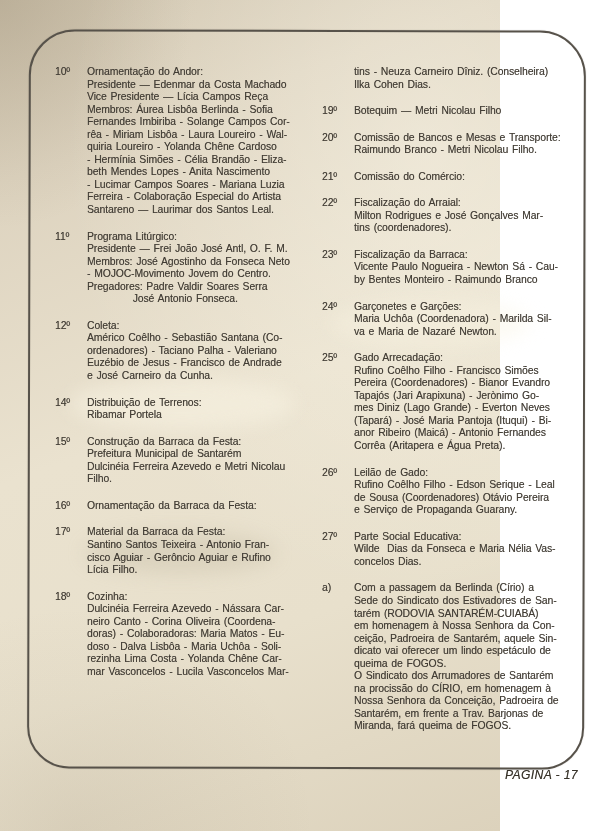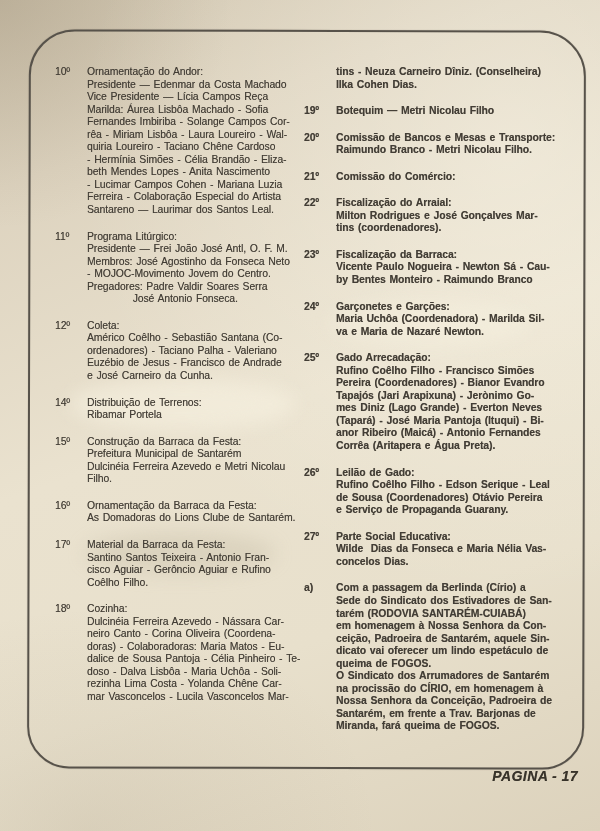--- a/index.html
+++ b/index.html
@@ -5,21 +5,21 @@
   html, body {
     margin: 0;
     padding: 0;
     width: 600px;
     height: 831px;
     overflow: hidden;
     font-family: "Liberation Sans", sans-serif;
   }
   .paper {
     position: relative;
-    width: 600px;
+    width: 500px;
     height: 831px;
     color: var(--ink, #423d35);
     background:
       radial-gradient(120% 90% at 85% 18%, rgba(255,252,240,0.40), rgba(255,252,240,0) 60%),
       radial-gradient(70% 50% at 0% 0%, rgba(110,95,70,0.20), rgba(110,95,70,0) 55%),
       radial-gradient(80% 45% at 15% 100%, rgba(120,105,80,0.10), rgba(120,105,80,0) 60%),
       linear-gradient(160deg, #cfc4ae 0%, #ddd3bf 18%, #eae2cf 48%, #e8e0cc 72%, #dcd2bc 100%);
   }
   
   .ghost {
@@ -45,61 +45,61 @@
   .col {
     position: absolute;
     top: 66px;
     font-size: 10.3px;
     line-height: 12.55px;
     letter-spacing: -0.05px;
     word-spacing: 1px;
     text-shadow: 0.2px 0.2px 0.35px rgba(66,61,53,0.55);
   }
   .col-left  { left: 55px;  width: 262px; }
-  .col-right { left: 304px; width: 258px; font-weight: bold; }
+  .col-right { left: 322px; width: 258px; }
   .item { display: flex; margin-bottom: 14px; }
   .num  { flex: none; width: 32px; white-space: pre; }
   .body { flex: 1; min-width: 0; }
   .line { white-space: pre; }
   .footer {
     position: absolute;
     left: 400px;
     top: 768px;
     width: 178px;
     text-align: right;
-    font-size: 14px;
+    font-size: 12px;
     font-style: italic;
-    font-weight: bold;
+    font-weight: normal;
     letter-spacing: 0.45px;
     color: #38332a;
     text-shadow: 0.2px 0.2px 0.3px rgba(56,51,42,0.6);
   }
 </style>
 </head>
 <body>
 
 <div class="paper" style="--ink: #423d35;">
   <div class="ghost ghost-a"></div>
   <div class="ghost ghost-b"></div>
   <div class="ghost ghost-c"></div>
   <div class="frame"></div>
   <div class="col col-left" id="col-left">
       <div class="item">
         <div class="num">10º</div>
         <div class="body">
           <div class="line">Ornamentação do Andor:</div>
           <div class="line">Presidente — Edenmar da Costa Machado</div>
           <div class="line">Vice Presidente — Lícia Campos Reça</div>
-          <div class="line">Marilda: Áurea Lisbôa Machado - Sofia</div>
+          <div class="line">Membros: Áurea Lisbôa Berlinda - Sofia</div>
           <div class="line">Fernandes Imbiriba - Solange Campos Cor-</div>
           <div class="line">rêa - Miriam Lisbôa - Laura Loureiro - Wal-</div>
-          <div class="line">quiria Loureiro - Taciano Chêne Cardoso</div>
+          <div class="line">quiria Loureiro - Yolanda Chêne Cardoso</div>
           <div class="line">- Hermínia Simões - Célia Brandão - Eliza-</div>
           <div class="line">beth Mendes Lopes - Anita Nascimento</div>
-          <div class="line">- Lucimar Campos Cohen - Mariana Luzia</div>
+          <div class="line">- Lucimar Campos Soares - Mariana Luzia</div>
           <div class="line">Ferreira - Colaboração Especial do Artista</div>
           <div class="line">Santareno — Laurimar dos Santos Leal.</div>
         </div>
       </div>
       <div class="item">
         <div class="num">11º</div>
         <div class="body">
           <div class="line">Programa Litúrgico:</div>
           <div class="line">Presidente — Frei João José Antl, O. F. M.</div>
           <div class="line">Membros: José Agostinho da Fonseca Neto</div>
@@ -131,40 +131,38 @@
           <div class="line">Construção da Barraca da Festa:</div>
           <div class="line">Prefeitura Municipal de Santarém</div>
           <div class="line">Dulcinéia Ferreira Azevedo e Metri Nicolau</div>
           <div class="line">Filho.</div>
         </div>
       </div>
       <div class="item">
         <div class="num">16º</div>
         <div class="body">
           <div class="line">Ornamentação da Barraca da Festa:</div>
-          <div class="line">As Domadoras do Lions Clube de Santarém.</div>
         </div>
       </div>
       <div class="item">
         <div class="num">17º</div>
         <div class="body">
           <div class="line">Material da Barraca da Festa:</div>
           <div class="line">Santino Santos Teixeira - Antonio Fran-</div>
           <div class="line">cisco Aguiar - Gerôncio Aguiar e Rufino</div>
-          <div class="line">Coêlho Filho.</div>
+          <div class="line">Lícia Filho.</div>
         </div>
       </div>
       <div class="item">
         <div class="num">18º</div>
         <div class="body">
           <div class="line">Cozinha:</div>
           <div class="line">Dulcinéia Ferreira Azevedo - Nássara Car-</div>
           <div class="line">neiro Canto - Corina Oliveira (Coordena-</div>
           <div class="line">doras) - Colaboradoras: Maria Matos - Eu-</div>
-          <div class="line">dalice de Sousa Pantoja - Célia Pinheiro - Te-</div>
           <div class="line">doso - Dalva Lisbôa - Maria Uchôa - Soli-</div>
           <div class="line">rezinha Lima Costa - Yolanda Chêne Car-</div>
           <div class="line">mar Vasconcelos - Lucila Vasconcelos Mar-</div>
         </div>
       </div>
     </div>
   <div class="col col-right" id="col-right">
       <div class="item">
         <div class="num"></div>
         <div class="body">

